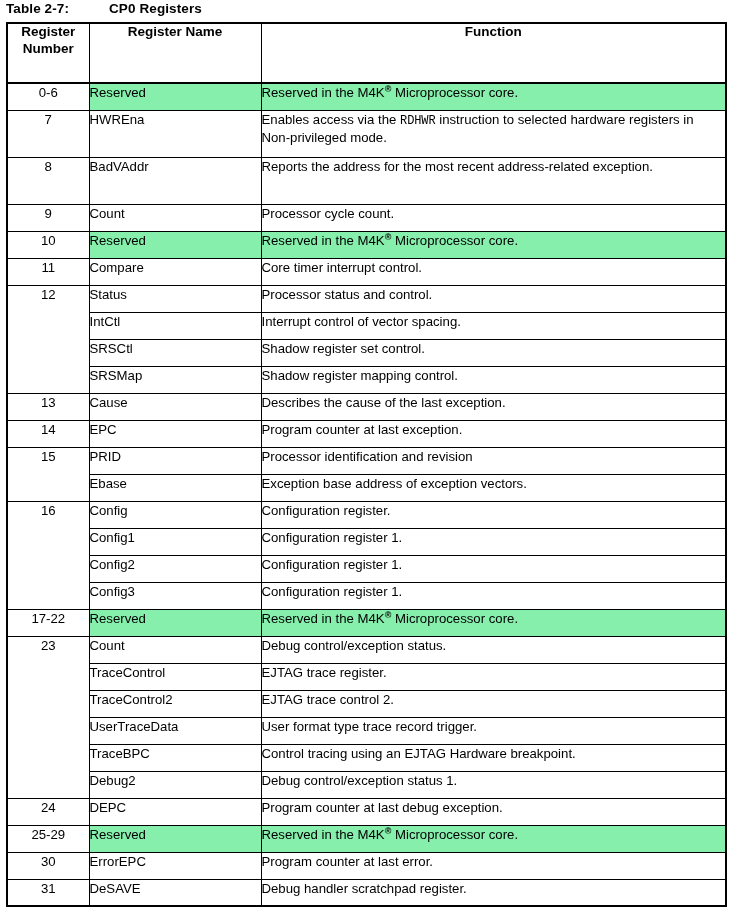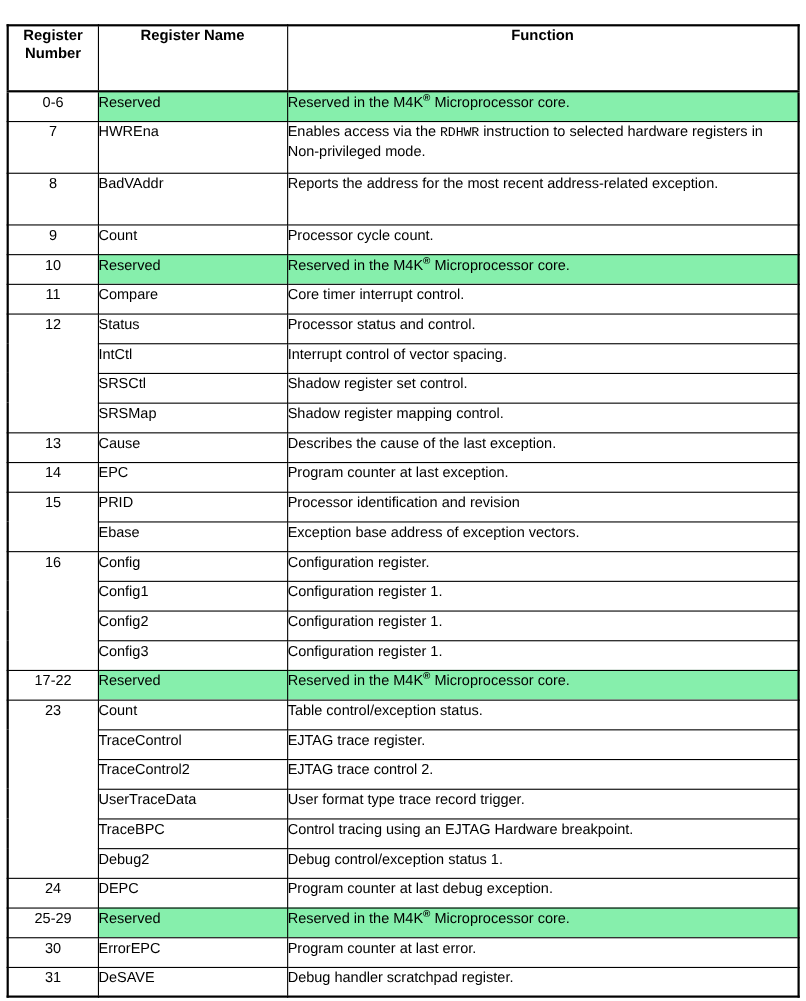--- a/index.html
+++ b/index.html
@@ -104,20 +104,23 @@
     font-weight: bold;
     vertical-align: super;
     line-height: 0;
   }
 </style>
 </head>
 <body>
 
 <div class="page">
 
+  <div class="caption">
+    <span class="cap-num">Table 2-7:</span><span class="cap-title">CP0 Registers</span>
+  </div>
 
   <div class="tbl-wrap">
     <table class="cp0">
       <colgroup>
         <col class="c-num">
         <col class="c-name">
         <col class="c-func">
       </colgroup>
       <thead>
         <tr>
@@ -214,21 +217,21 @@
             <td class="func">Configuration register 1.</td>
           </tr>
           <tr>
             <td class="num" rowspan="1">17-22</td>
             <td class="name shaded">Reserved</td>
             <td class="func shaded">Reserved in the M4K<sup class="reg">®</sup> Microprocessor core.</td>
           </tr>
           <tr>
             <td class="num" rowspan="6">23</td>
             <td class="name">Count</td>
-            <td class="func">Table control/exception status.</td>
+            <td class="func">Debug control/exception status.</td>
           </tr>
           <tr>
             <td class="name">TraceControl</td>
             <td class="func">EJTAG trace register.</td>
           </tr>
           <tr>
             <td class="name">TraceControl2</td>
             <td class="func">EJTAG trace control 2.</td>
           </tr>
           <tr>

